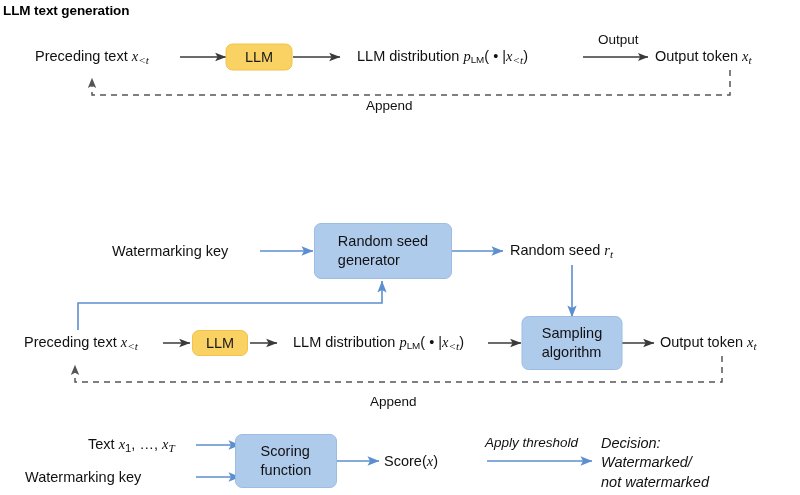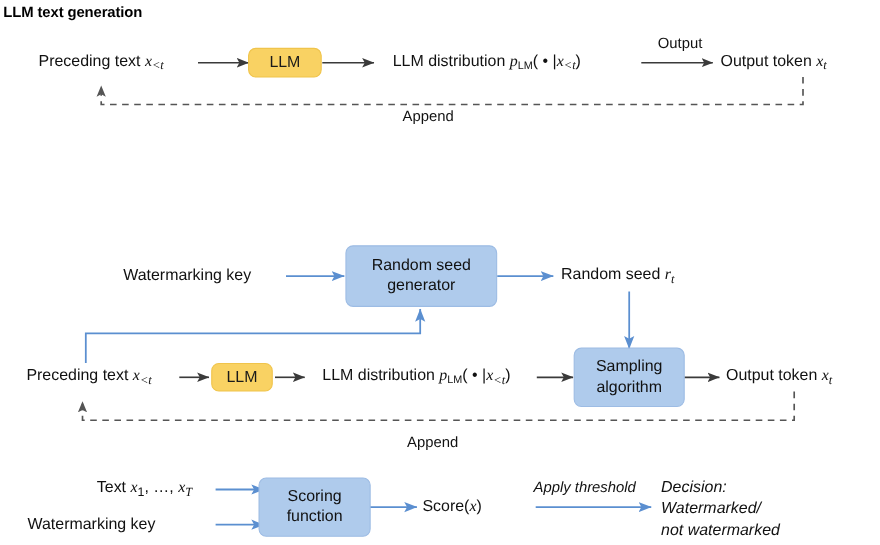--- a/index.html
+++ b/index.html
@@ -15,21 +15,21 @@
     white-space:nowrap;color:#000;
   }
   .lbl{
     position:absolute;font-size:14.5px;white-space:nowrap;color:#111;
     line-height:1.28;
   }
   .lbl.small{font-size:13.5px;}
   .mid{transform:translateY(-50%);}
   .box{
     position:absolute;display:flex;align-items:center;justify-content:center;
-    text-align:center;border-radius:7px;font-size:14.5px;line-height:1.16;
+    border-radius:7px;font-size:14.5px;line-height:1.16;
     transform:translate(-50%,-50%);box-sizing:border-box;
   }
   .box.yellow{background:#f9d263;border:1px solid #f0c44b;color:#1a1a1a;}
   .box.blue{background:#afcbec;border:1px solid #9dbce4;color:#111;}
   i.it{font-style:italic;font-family:"Liberation Serif","DejaVu Serif",serif;}
   sub{font-size:0.68em;font-style:normal;vertical-align:-0.28em;}
   sub i.it{font-style:italic;}
   .sc{font-size:0.78em;}
   .multi{line-height:1.33;}
 </style>

